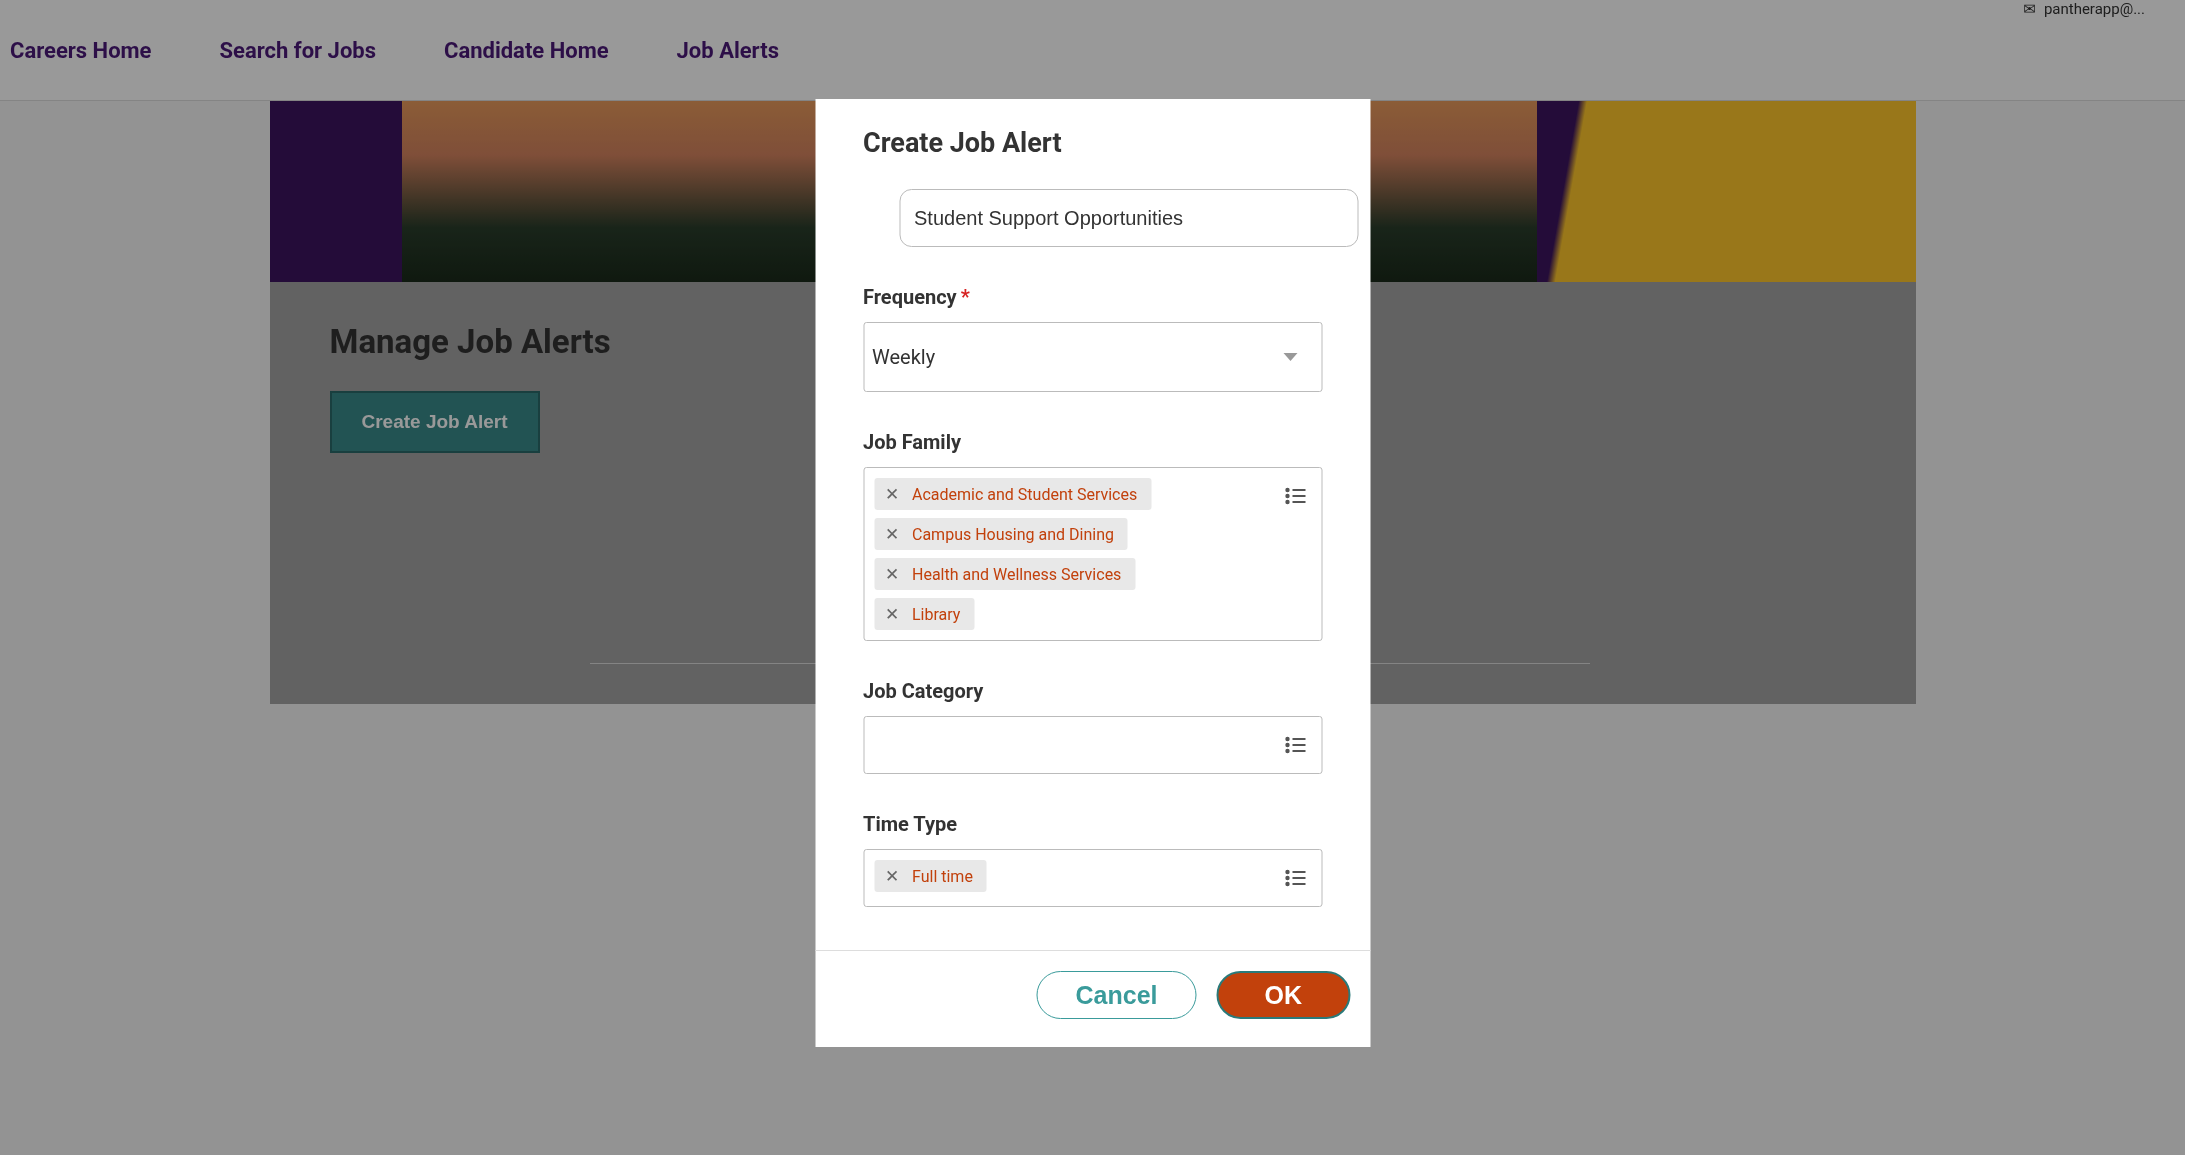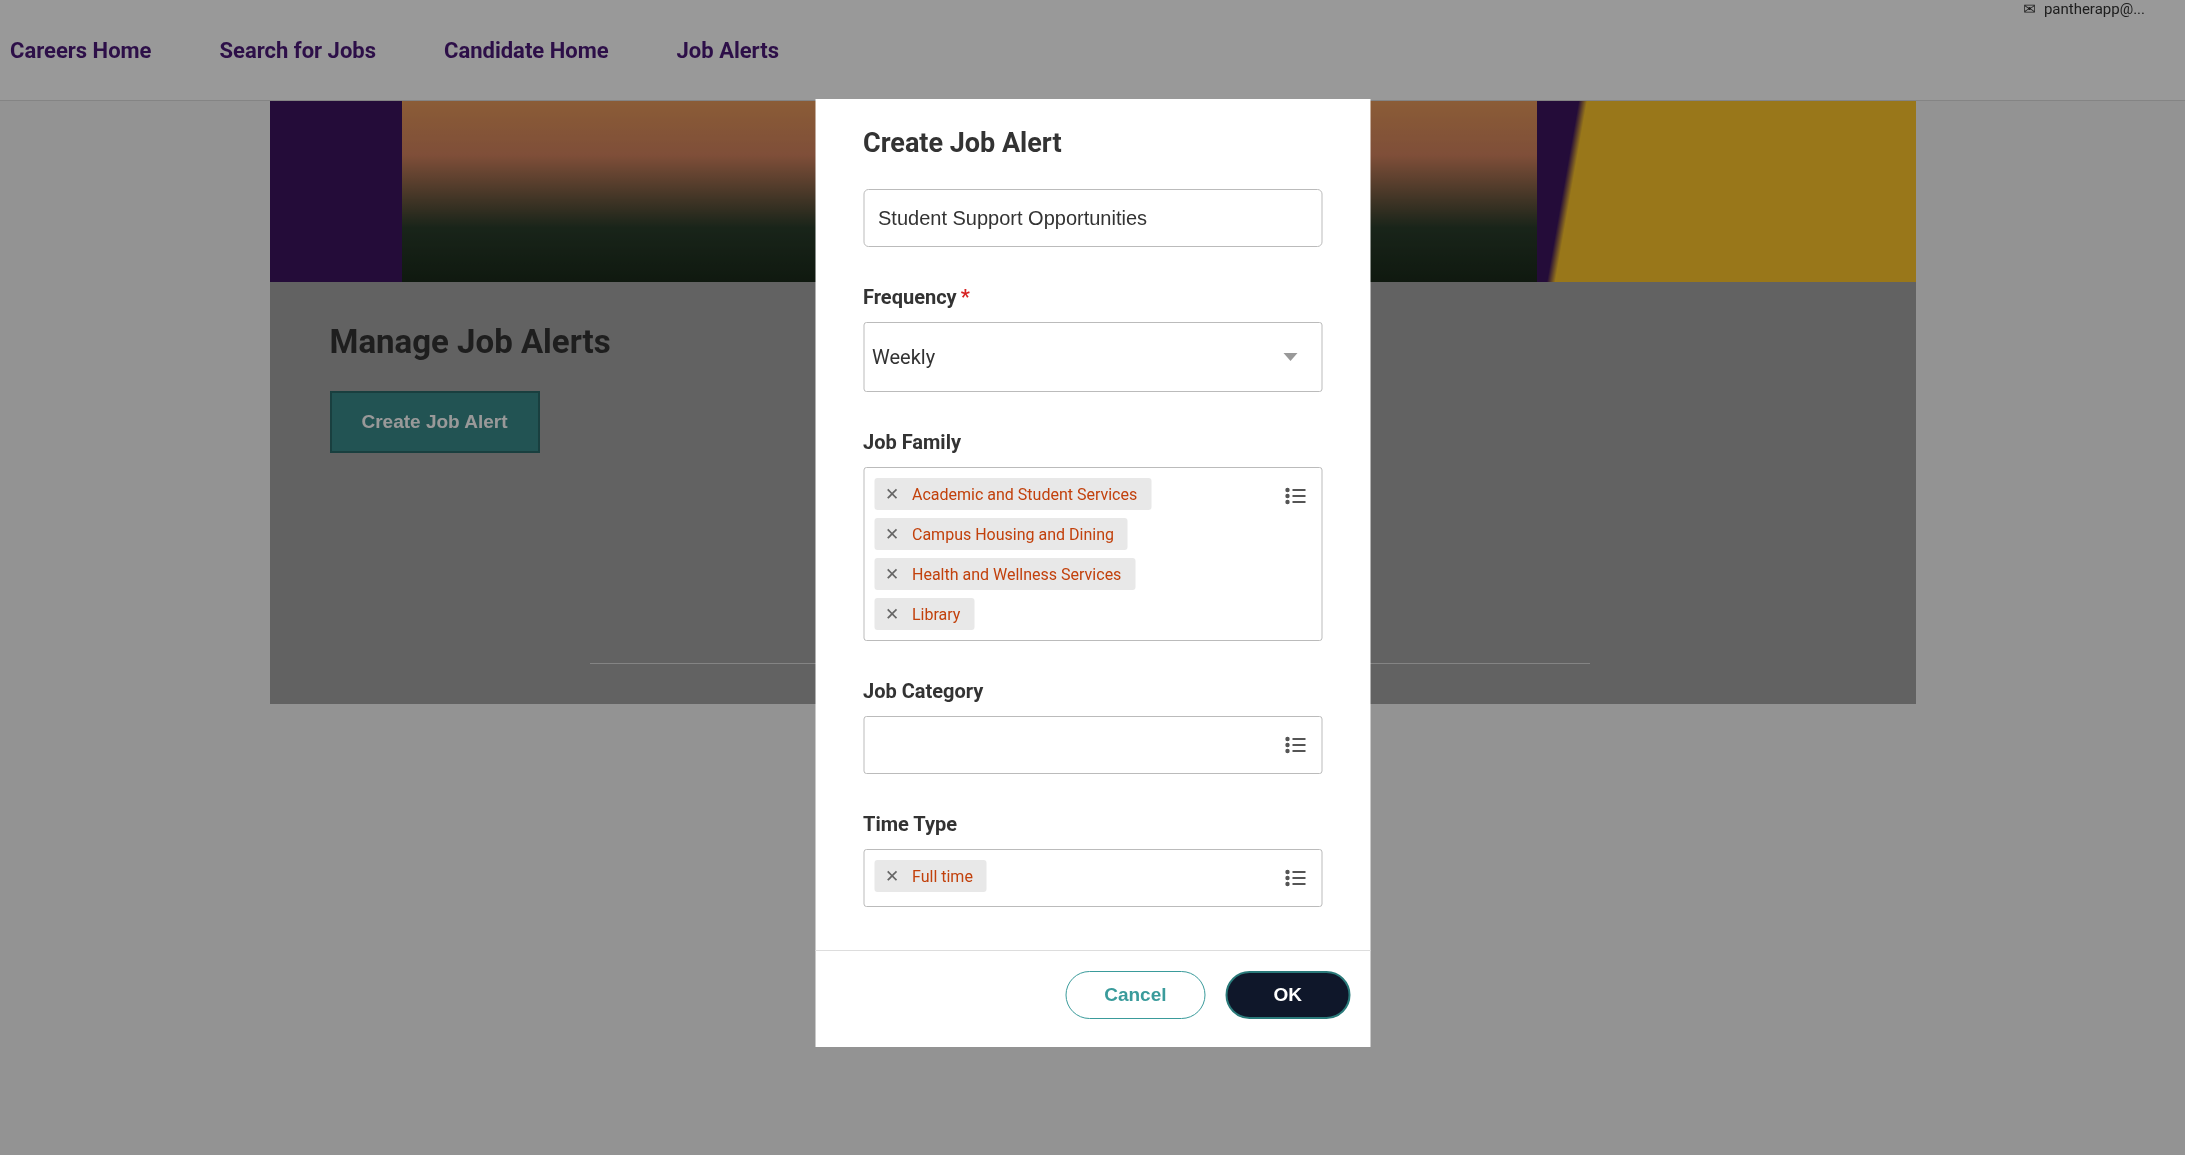--- a/index.html
+++ b/index.html
@@ -165,24 +165,25 @@
       margin-bottom: 13px;
     }
     .required {
       color: #d62222;
       margin-left: 4px;
     }
     .text-input {
       width: 100%;
       height: 58px;
       border: 1px solid #bbb;
-      border-radius: 5px;
+      border-radius: 12px;
       padding: 0 14px;
       font-size: 20px;
       color: #333;
+      margin-left: 36px;
     }
     .select-wrapper {
       position: relative;
       width: 100%;
       height: 70px;
       border: 1px solid #bbb;
       border-radius: 3px;
       display: flex;
       align-items: center;
       padding: 0 8px;
@@ -257,34 +258,34 @@
       padding: 20px 20px 28px;
       display: flex;
       justify-content: flex-end;
       gap: 20px;
       margin-top: 5px;
     }
     .btn {
       height: 48px;
       padding: 0 38px;
       border-radius: 28px;
-      font-size: 19px;
+      font-size: 25px;
       font-weight: 700;
       cursor: pointer;
       display: flex;
       align-items: center;
       justify-content: center;
     }
     .btn-cancel {
       background: #fff;
       border: 1px solid #3a9b9b;
       color: #3a9b9b;
     }
     .btn-ok {
-      background: #0f172a;
+      background: #c2410c;
       border: 2px solid #2a7a7a;
       color: #fff;
       padding: 0 46px;
     }
     .hr-section {
       border-top: 1px solid #ddd;
       width: 1000px;
       margin: 210px 0 0 260px;
     }
   </style>

